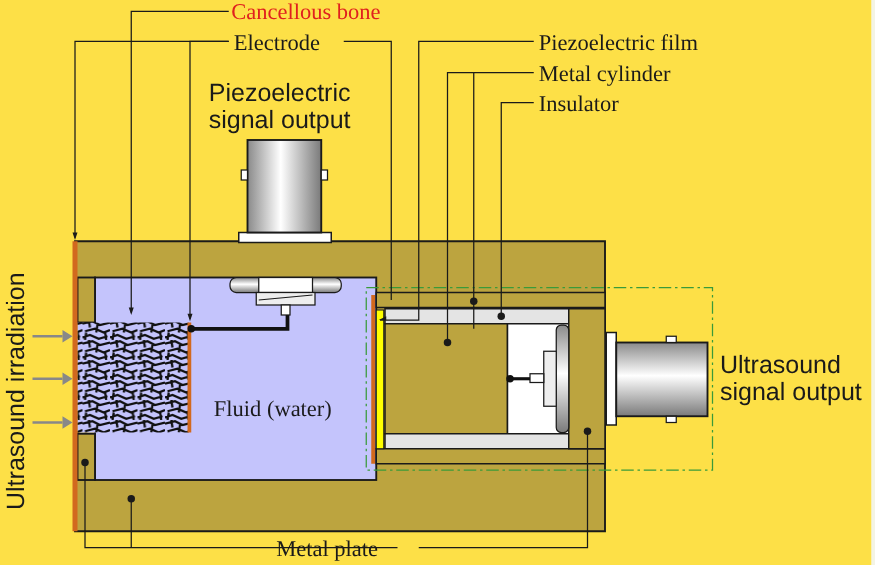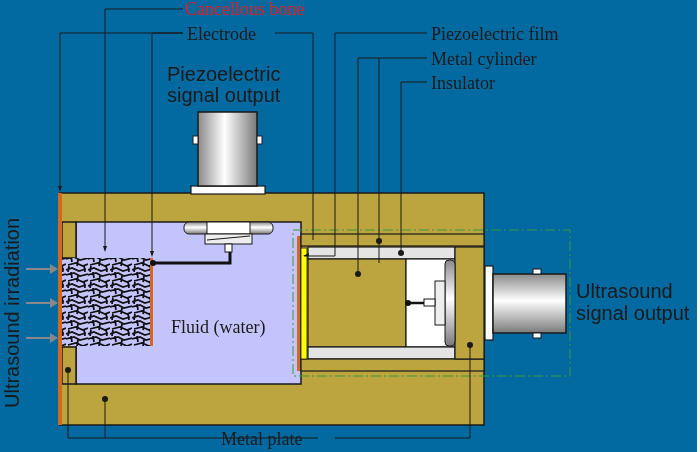--- a/index.html
+++ b/index.html
@@ -1,16 +1,16 @@
 <!DOCTYPE html>
 <html><head>
 <meta charset="utf-8">
 <style>
   html,body{margin:0;padding:0;background:#fff;}
-  #stage{position:relative;width:700px;height:452px;overflow:hidden;background:#0369a1;}
+  #stage{position:relative;width:700px;height:452px;overflow:hidden;background:#fde047;}
   svg{display:block;}
   .serif{font-family:"Liberation Serif","DejaVu Serif",serif;}
   .sans{font-family:"Liberation Sans","DejaVu Sans",sans-serif;}
 </style>
 </head>
 <body>
 
 <div id="stage">
 <svg width="700" height="452" viewBox="0 0 700 452">
   <defs>

